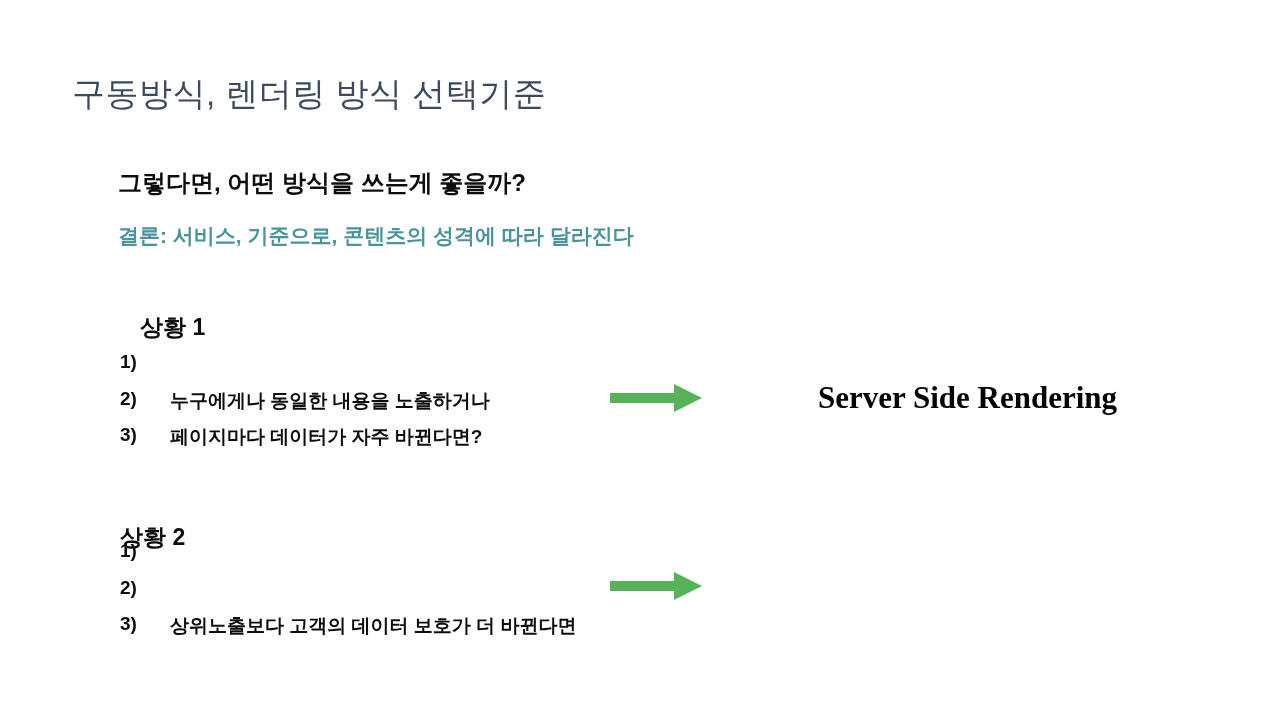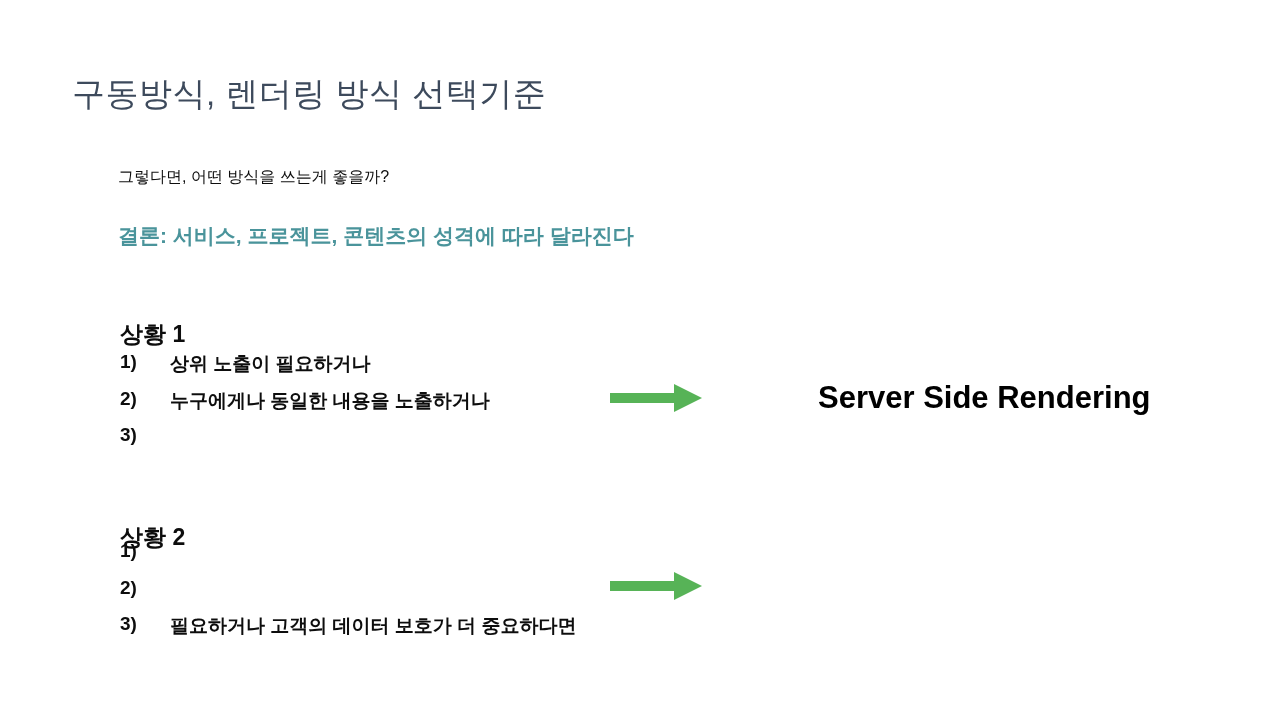--- a/index.html
+++ b/index.html
@@ -20,39 +20,39 @@
     position: absolute;
     left: 72px; top: 72px;
     font-size: 33px;
     font-weight: 500;
     letter-spacing: 0.5px;
     color: #3d4a5c;
   }
   .question-line {
     position: absolute;
     left: 118px; top: 167px;
-    font-size: 16px;
-    font-weight: 400;
+    font-size: 24px;
+    font-weight: 700;
     color: #0d0d0d;
   }
   .conclusion-line {
     position: absolute;
     left: 118px; top: 222px;
     font-size: 21px;
     font-weight: 700;
     color: #4a949b;
   }
   .section-heading {
     position: absolute;
     left: 120px;
     font-size: 23px;
     font-weight: 700;
     color: #0d0d0d;
   }
-  #section1-heading { top: 319px; }
+  #section1-heading { top: 312px; margin-left: 20px; }
   #section2-heading { top: 514px; margin-top: 8px; }
   .list-row {
     position: absolute;
     left: 120px;
     display: flex;
     font-size: 19px;
     font-weight: 700;
     color: #0d0d0d;
     white-space: nowrap;
   }
@@ -83,67 +83,68 @@
     border-top: 14px solid transparent;
     border-bottom: 14px solid transparent;
     border-left: 28px solid #57b357;
   }
   .result-label {
     position: absolute;
     font-size: 31px;
     font-weight: 700;
     color: #000000;
     white-space: nowrap;
+    font-family: Liberation Serif, serif;
   }
   #result1 { left: 818px; top: 380px; }
   #result2 { left: 822px; top: 568px; }
 </style>
 </head>
 <body>
 
 <div class="slide">
 
   <h1 class="slide-title">구동방식, 렌더링 방식 선택기준</h1>
 
   <p class="question-line">그렇다면, 어떤 방식을 쓰는게 좋을까?</p>
 
-  <p class="conclusion-line">결론: 서비스, 프로젝트, 콘텐츠의 성격에 따라 달라진다</p>
+  <p class="conclusion-line">결론: 서비스, 기준으로, 콘텐츠의 성격에 따라 달라진다</p>
 
   <h2 class="section-heading" id="section1-heading">상황 1</h2>
 
   <div class="list-row" id="s1-row0">
     <span class="list-num">1)</span>
-    <span class="list-text">상위 노출이 필요하거나</span>
   </div>
   <div class="list-row" id="s1-row1">
     <span class="list-num">2)</span>
     <span class="list-text">누구에게나 동일한 내용을 노출하거나</span>
   </div>
   <div class="list-row" id="s1-row2">
     <span class="list-num">3)</span>
+    <span class="list-text">페이지마다 데이터가 자주 바뀐다면?</span>
   </div>
 
   <div class="arrow" id="arrow1">
     <div class="arrow-shaft"></div>
     <div class="arrow-head"></div>
   </div>
 
   <div class="result-label" id="result1">Server Side Rendering</div>
 
   <h2 class="section-heading" id="section2-heading">상황 2</h2>
 
   <div class="list-row" id="s2-row0">
     <span class="list-num">1)</span>
   </div>
   <div class="list-row" id="s2-row1">
     <span class="list-num">2)</span>
   </div>
   <div class="list-row" id="s2-row2">
     <span class="list-num">3)</span>
-    <span class="list-text">필요하거나 고객의 데이터 보호가 더 중요하다면</span>
+    <span class="list-text">상위노출보다 고객의 데이터 보호가 더 바뀐다면</span>
   </div>
 
   <div class="arrow" id="arrow2">
     <div class="arrow-shaft"></div>
     <div class="arrow-head"></div>
   </div>
 
 
 </div>
 

